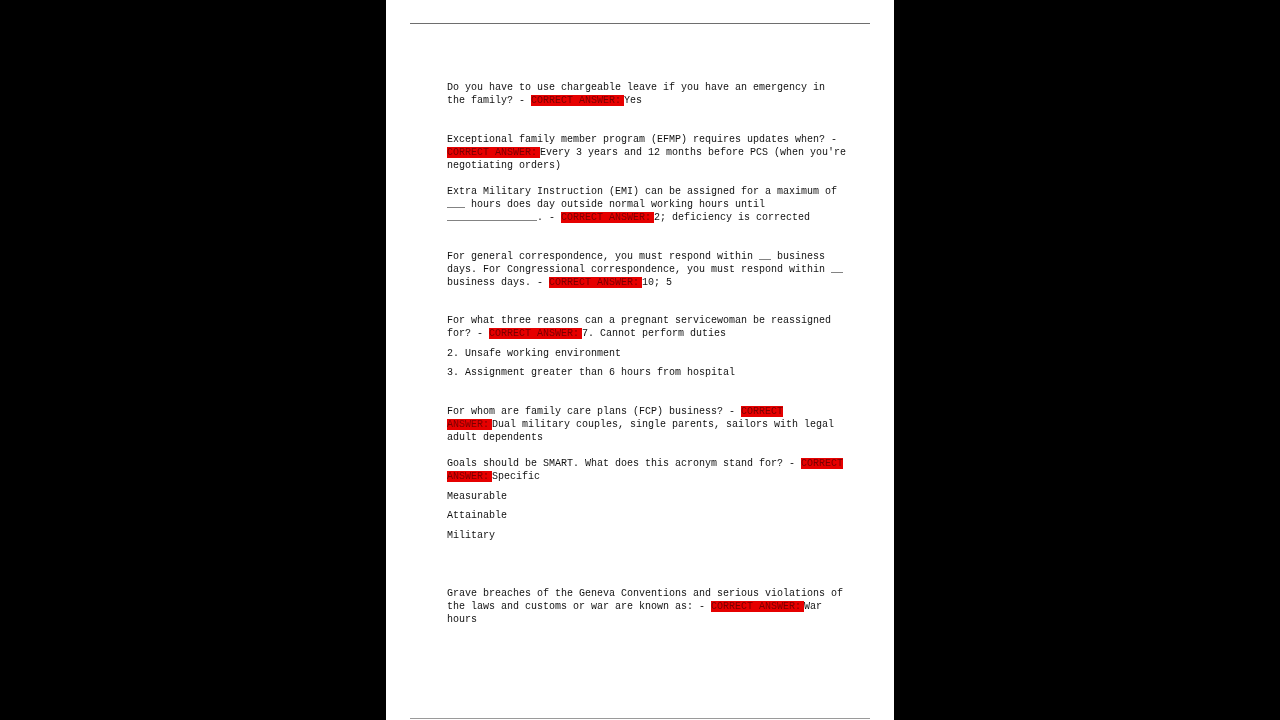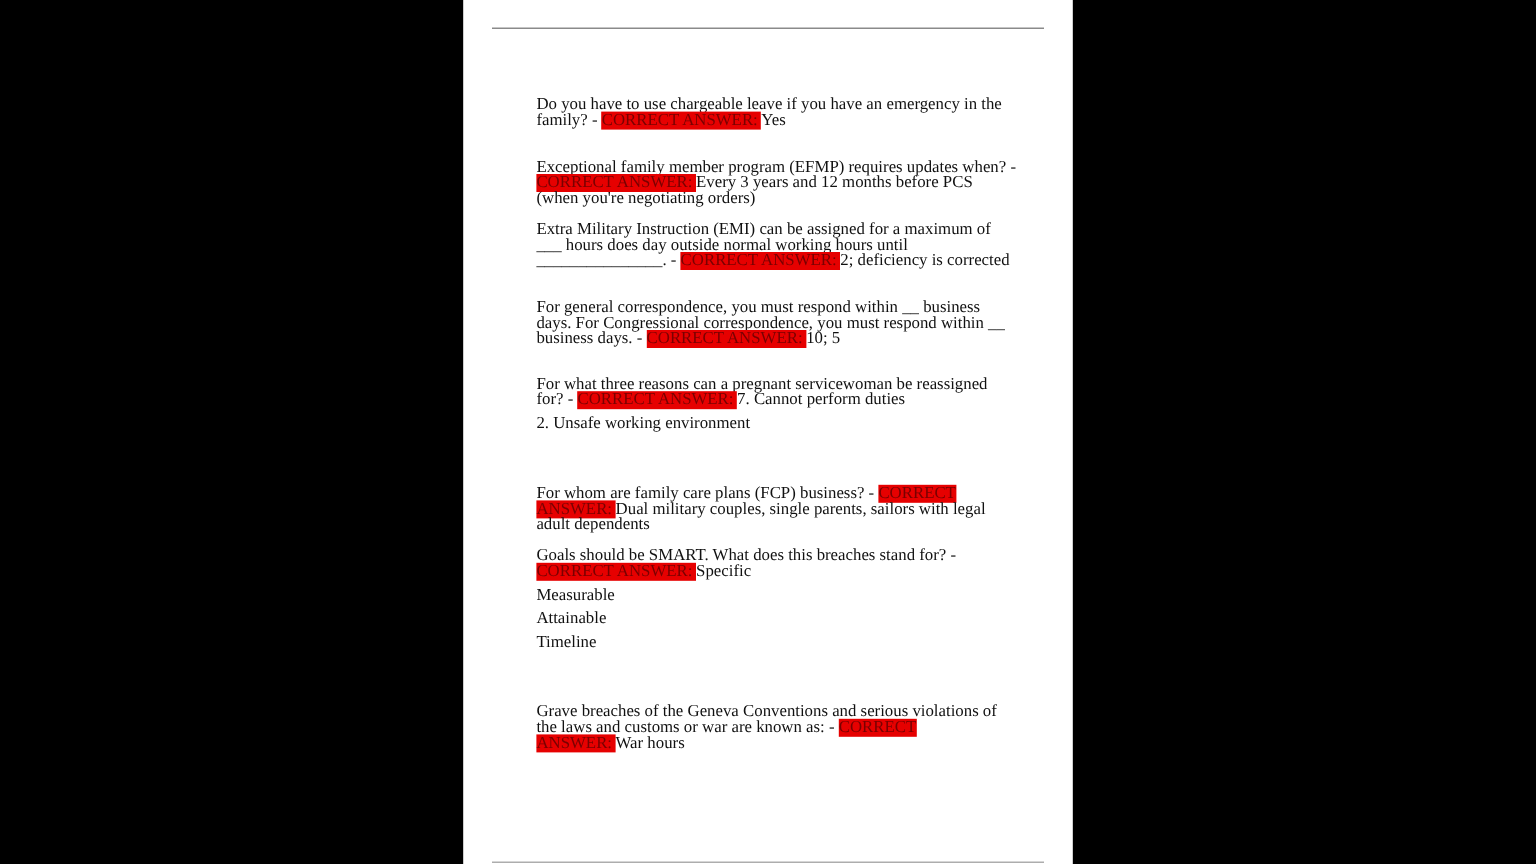--- a/index.html
+++ b/index.html
@@ -24,22 +24,22 @@
       width: 460px;
       height: 1px;
       background: #6e6e6e;
     }
     .rule.top { top: 23px; }
     .rule.bottom { top: 718px; background: #9a9a9a; }
     .qa {
       position: absolute;
       left: 61px;
       width: 400px;
-      font-family: Liberation Serif, serif;
-      font-size: 14px;
+      font-family: Liberation Mono, monospace;
+      font-size: 10px;
       line-height: 13px;
       color: #111111;
     }
     .qa p {
       margin: 0;
     }
     .qa .extra {
       margin-top: 6.5px;
     }
     .hl {
@@ -66,31 +66,32 @@
     <p><span>Extra Military Instruction (EMI) can be assigned for a maximum of ___ hours does day outside normal working hours until _______________. - </span><span class="hl">CORRECT ANSWER:</span><span>2; deficiency is corrected</span></p>
   </div>
 
   <div class="qa" style="top:250px;">
     <p><span>For general correspondence, you must respond within __ business days. For Congressional correspondence, you must respond within __ business days. - </span><span class="hl">CORRECT ANSWER:</span><span>10; 5</span></p>
   </div>
 
   <div class="qa" style="top:314px;">
     <p><span>For what three reasons can a pregnant servicewoman be reassigned for? - </span><span class="hl">CORRECT ANSWER:</span><span>7. Cannot perform duties</span></p>
     <p class="extra">2. Unsafe working environment</p>
+    <p class="extra">3. Assignment greater than 6 hours from hospital</p>
   </div>
 
   <div class="qa" style="top:405px;">
     <p><span>For whom are family care plans (FCP) business? - </span><span class="hl">CORRECT ANSWER:</span><span>Dual military couples, single parents, sailors with legal adult dependents</span></p>
   </div>
 
   <div class="qa" style="top:457px;">
-    <p><span>Goals should be SMART. What does this breaches stand for? - </span><span class="hl">CORRECT ANSWER:</span><span>Specific</span></p>
+    <p><span>Goals should be SMART. What does this acronym stand for? - </span><span class="hl">CORRECT ANSWER:</span><span>Specific</span></p>
     <p class="extra">Measurable</p>
     <p class="extra">Attainable</p>
-    <p class="extra">Timeline</p>
+    <p class="extra">Military</p>
   </div>
 
   <div class="qa" style="top:587px;">
     <p><span>Grave breaches of the Geneva Conventions and serious violations of the laws and customs or war are known as: - </span><span class="hl">CORRECT ANSWER:</span><span>War hours</span></p>
   </div>
 
   <div class="rule bottom"></div>
 </div>
 
 </body></html>

